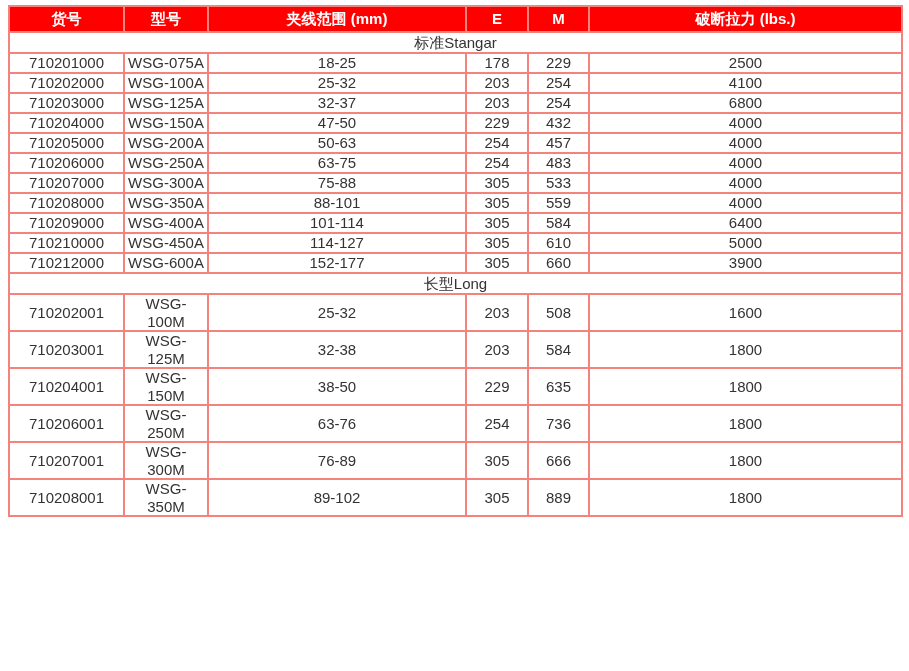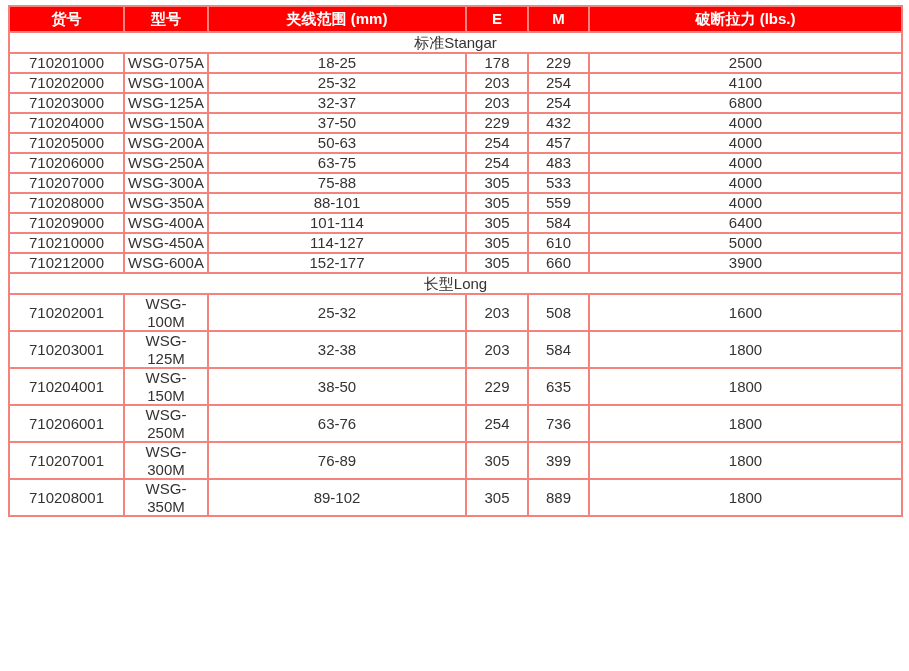--- a/index.html
+++ b/index.html
@@ -82,21 +82,21 @@
       <td>710203000</td>
       <td class="model">WSG-125A</td>
       <td>32-37</td>
       <td>203</td>
       <td>254</td>
       <td>6800</td>
     </tr>
     <tr class="std">
       <td>710204000</td>
       <td class="model">WSG-150A</td>
-      <td>37-50</td>
+      <td>47-50</td>
       <td>229</td>
       <td>432</td>
       <td>4000</td>
     </tr>
     <tr class="std">
       <td>710205000</td>
       <td class="model">WSG-200A</td>
       <td>50-63</td>
       <td>254</td>
       <td>457</td>
@@ -190,21 +190,21 @@
       <td>254</td>
       <td>736</td>
       <td>1800</td>
     </tr>
     <tr class="long">
       <td>710207001</td>
       <td class="model">WSG-
 300M</td>
       <td>76-89</td>
       <td>305</td>
-      <td>399</td>
+      <td>666</td>
       <td>1800</td>
     </tr>
     <tr class="long">
       <td>710208001</td>
       <td class="model">WSG-
 350M</td>
       <td>89-102</td>
       <td>305</td>
       <td>889</td>
       <td>1800</td>

